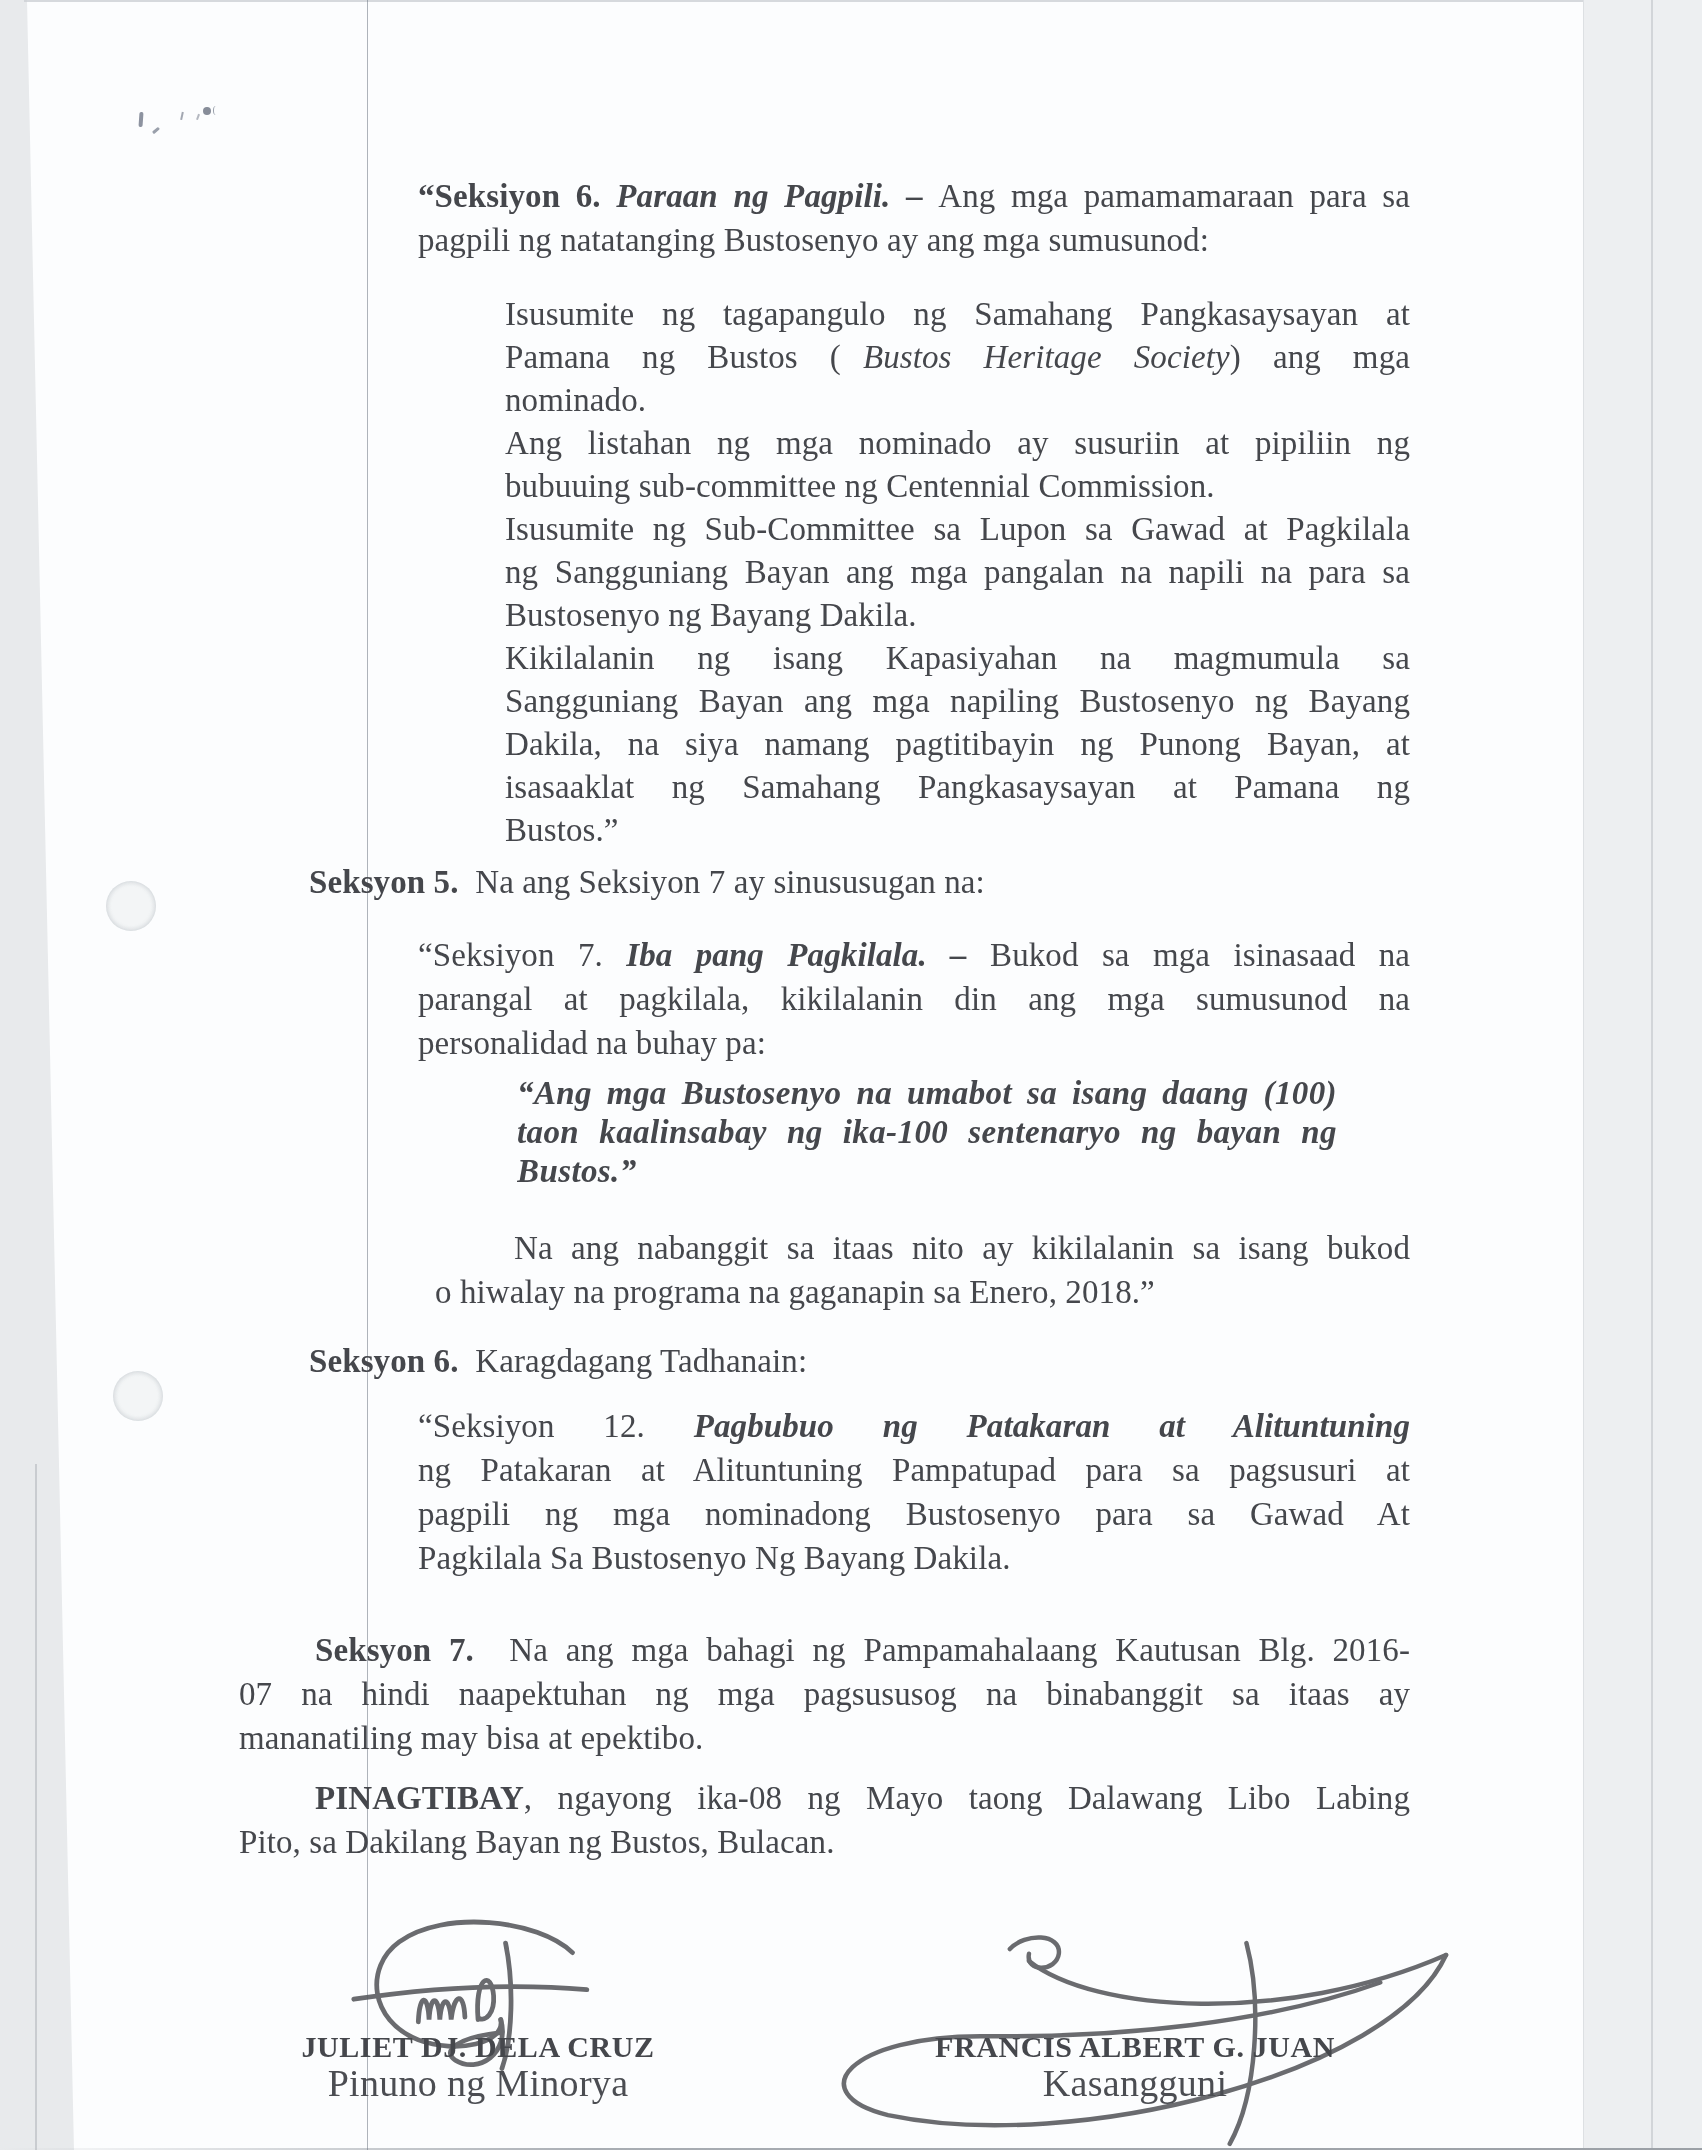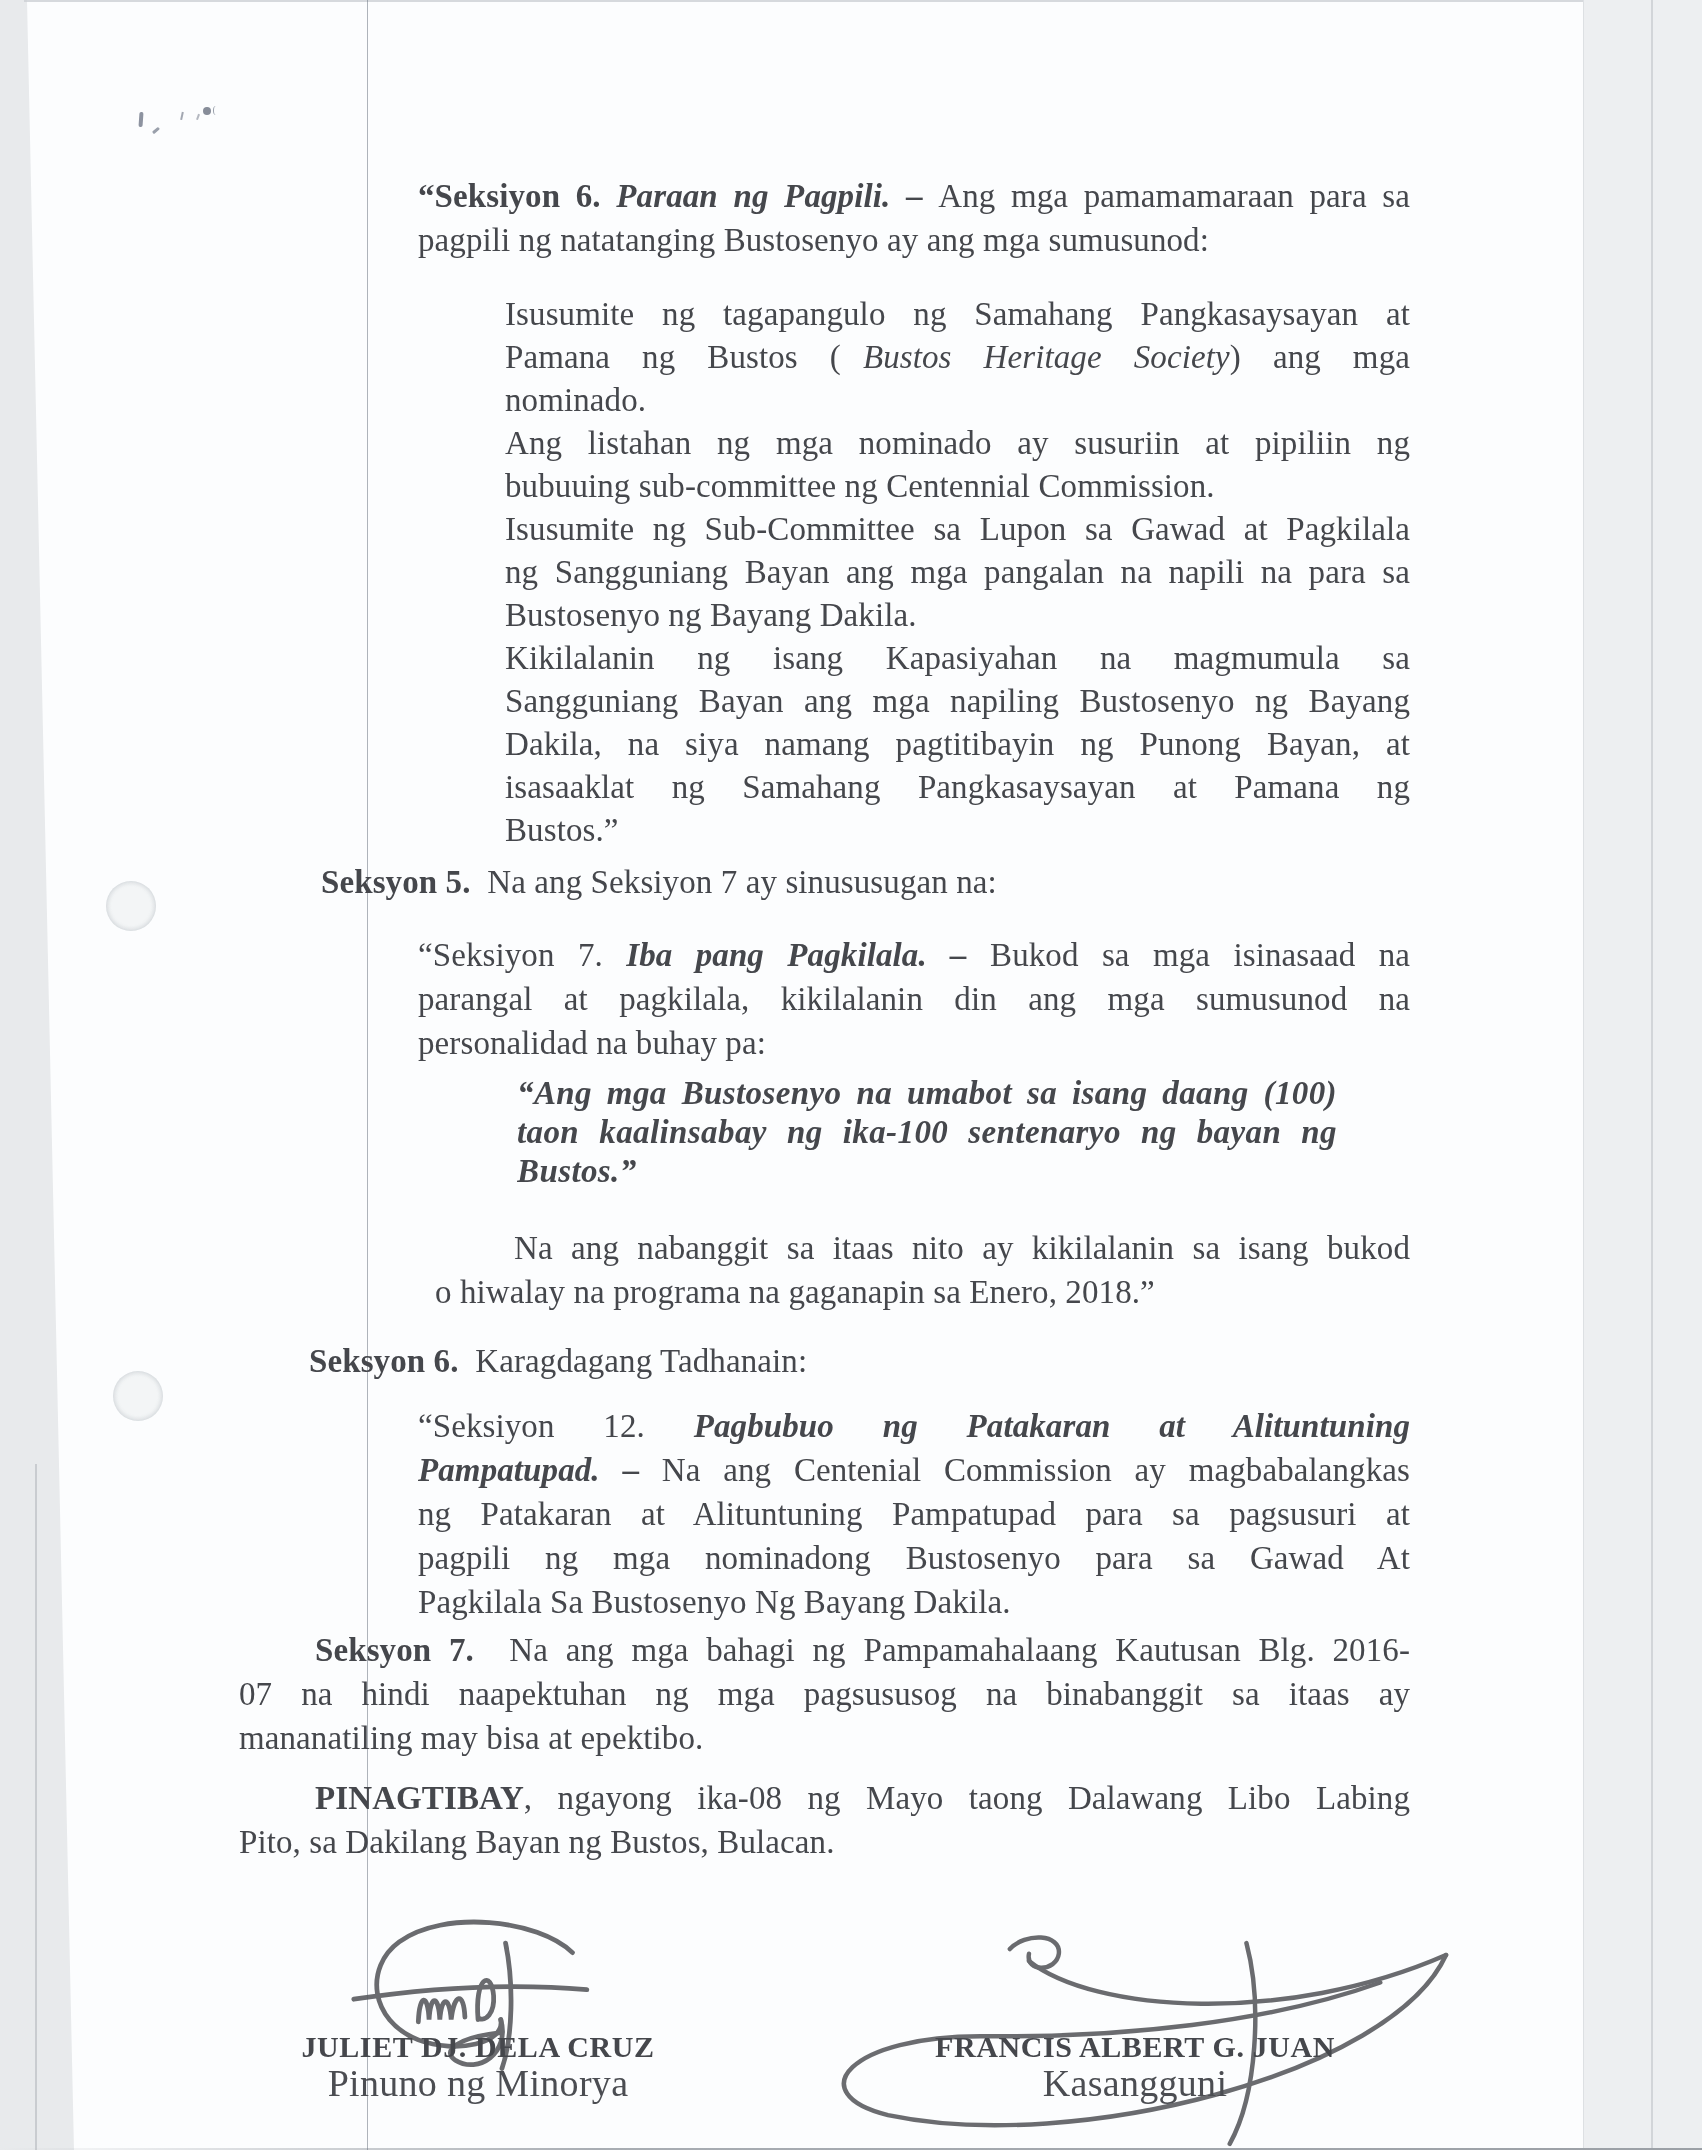--- a/index.html
+++ b/index.html
@@ -116,21 +116,21 @@
         <div class="tline" style="height: 43px;"><span class="seg-n">bubuuing sub-committee ng Centennial Commission.</span></div>
         <div class="tline just" style="height: 43px;"><span class="seg-n">Isusumite ng Sub-Committee sa Lupon sa Gawad at Pagkilala</span></div>
         <div class="tline just" style="height: 43px;"><span class="seg-n">ng Sangguniang Bayan ang mga pangalan na napili na para sa</span></div>
         <div class="tline" style="height: 43px;"><span class="seg-n">Bustosenyo ng Bayang Dakila.</span></div>
         <div class="tline just" style="height: 43px;"><span class="seg-n">Kikilalanin ng isang Kapasiyahan na magmumula sa</span></div>
         <div class="tline just" style="height: 43px;"><span class="seg-n">Sangguniang Bayan ang mga napiling Bustosenyo ng Bayang</span></div>
         <div class="tline just" style="height: 43px;"><span class="seg-n">Dakila, na siya namang pagtitibayin ng Punong Bayan, at</span></div>
         <div class="tline just" style="height: 43px;"><span class="seg-n">isasaaklat ng Samahang Pangkasaysayan at Pamana ng</span></div>
         <div class="tline" style="height: 43px;"><span class="seg-n">Bustos.”</span></div>
       </div>
-      <div class="block" style="left: 309px; top: 860px; line-height: 44px; white-space: nowrap; margin-left: 12px;">
+      <div class="block" style="left: 309px; top: 860px; line-height: 44px; white-space: nowrap;">
         <div class="tline" style="height: 44px;"><span class="seg-b">Seksyon 5.</span><span class="seg-n">&nbsp; Na ang Seksiyon 7 ay sinususugan na:</span></div>
       </div>
       <div class="block" style="left: 418px; top: 933px; line-height: 44px; width: 992px;">
         <div class="tline just" style="height: 44px;"><span class="seg-n">“Seksiyon 7. </span><span class="seg-bi">Iba pang Pagkilala. – </span><span class="seg-n">Bukod sa mga isinasaad na</span></div>
         <div class="tline just" style="height: 44px;"><span class="seg-n">parangal at pagkilala, kikilalanin din ang mga sumusunod na</span></div>
         <div class="tline" style="height: 44px;"><span class="seg-n">personalidad na buhay pa:</span></div>
       </div>
       <div class="block italicq" style="left: 517px; top: 1074px; line-height: 39px; width: 820px;">
         <div class="tline just" style="height: 39px;"><span class="seg-bi">“Ang mga Bustosenyo na umabot sa isang daang (100)</span></div>
         <div class="tline just" style="height: 39px;"><span class="seg-bi">taon kaalinsabay ng ika-100 sentenaryo ng bayan ng</span></div>
@@ -138,21 +138,20 @@
       </div>
       <div class="block" style="left: 435px; top: 1226px; line-height: 44px; width: 975px;">
         <div class="tline just" style="height: 44px; padding-left: 79px;"><span class="seg-n">Na ang nabanggit sa itaas nito ay kikilalanin sa isang bukod</span></div>
         <div class="tline" style="height: 44px;"><span class="seg-n">o hiwalay na programa na gaganapin sa Enero, 2018.”</span></div>
       </div>
       <div class="block" style="left: 309px; top: 1339px; line-height: 44px; white-space: nowrap;">
         <div class="tline" style="height: 44px;"><span class="seg-b">Seksyon 6.</span><span class="seg-n">&nbsp; Karagdagang Tadhanain:</span></div>
       </div>
       <div class="block" style="left: 418px; top: 1404px; line-height: 44px; width: 992px;">
         <div class="tline just" style="height: 44px;"><span class="seg-n">“Seksiyon 12. </span><span class="seg-bi">Pagbubuo ng Patakaran at Alituntuning</span></div>
-        <div class="tline just" style="height: 44px;"><span class="seg-bi">Pampatupad. </span><span class="seg-b">– </span><span class="seg-n">Na ang Centenial Commission ay magbabalangkas</span></div>
         <div class="tline just" style="height: 44px;"><span class="seg-n">ng Patakaran at Alituntuning Pampatupad para sa pagsusuri at</span></div>
         <div class="tline just" style="height: 44px;"><span class="seg-n">pagpili ng mga nominadong Bustosenyo para sa Gawad At</span></div>
         <div class="tline" style="height: 44px;"><span class="seg-n">Pagkilala Sa Bustosenyo Ng Bayang Dakila.</span></div>
       </div>
       <div class="block" style="left: 239px; top: 1628px; line-height: 44px; width: 1171px;">
         <div class="tline just" style="height: 44px; padding-left: 76px;"><span class="seg-b">Seksyon 7.</span><span class="seg-n">&nbsp; Na ang mga bahagi ng Pampamahalaang Kautusan Blg. 2016-</span></div>
         <div class="tline just" style="height: 44px;"><span class="seg-n">07 na hindi naapektuhan ng mga pagsususog na binabanggit sa itaas ay</span></div>
         <div class="tline" style="height: 44px;"><span class="seg-n">mananatiling may bisa at epektibo.</span></div>
       </div>
       <div class="block" style="left: 239px; top: 1776px; line-height: 44px; width: 1171px;">

